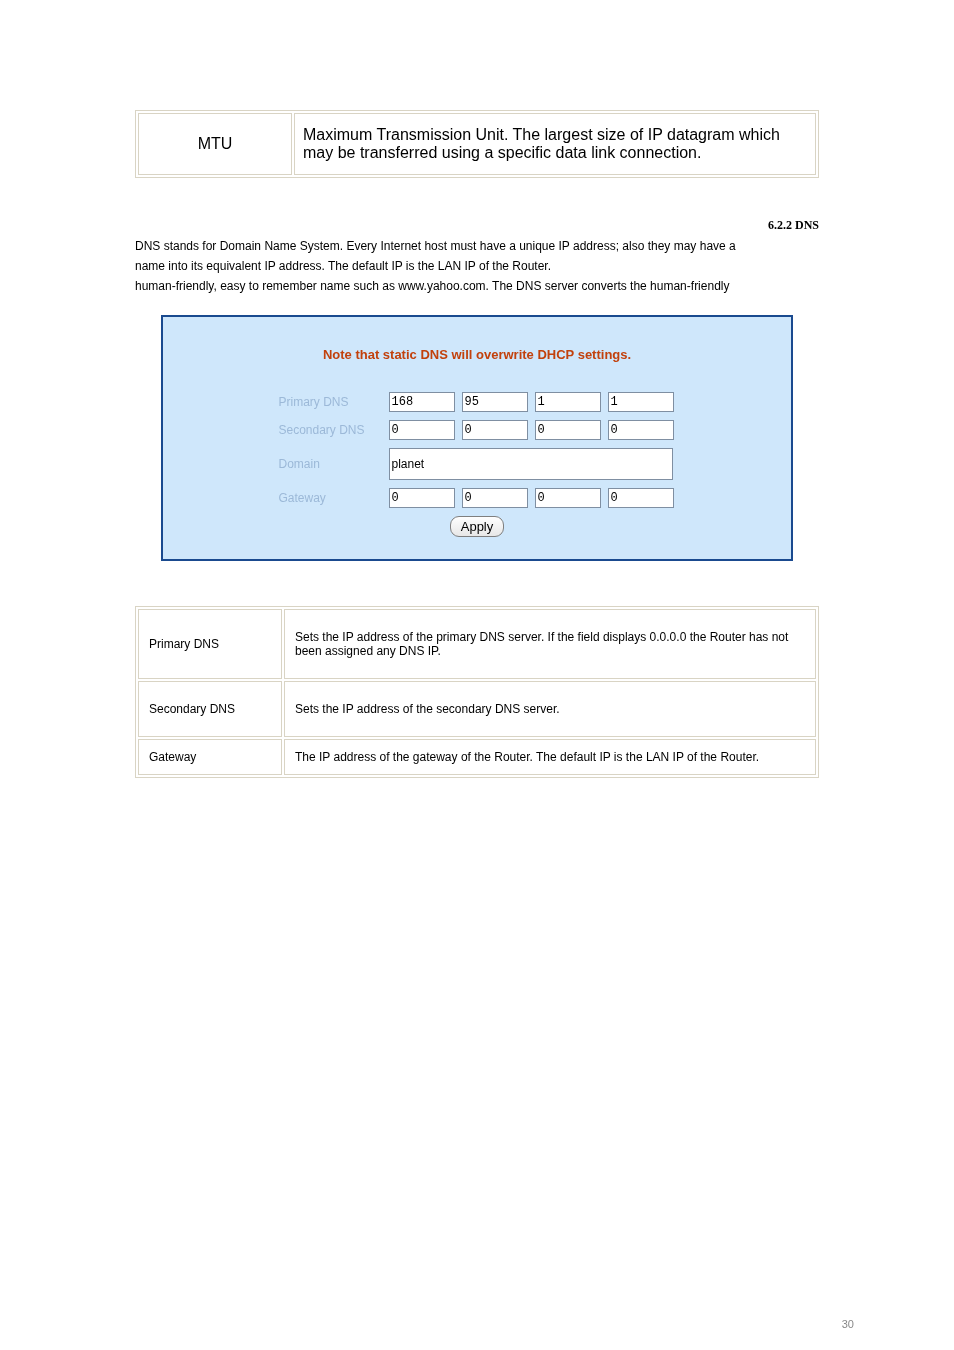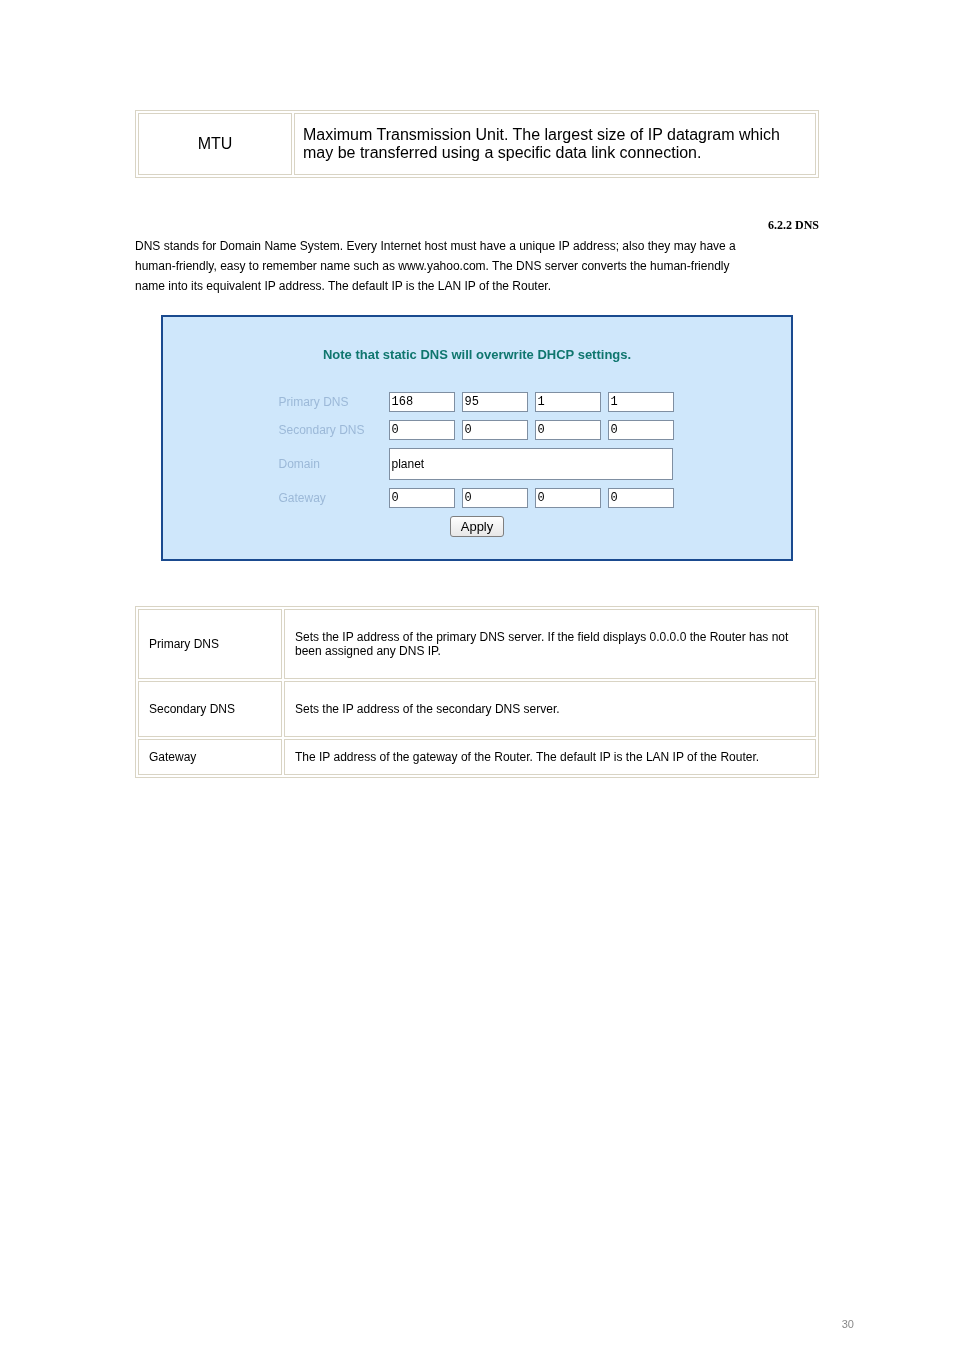--- a/index.html
+++ b/index.html
@@ -46,21 +46,21 @@
     .dns-panel {
       width: 632px;
       margin: 22px auto 0 auto;
       border: 2px solid #1a4a8f;
       background: #cfe7fb;
       padding: 30px 24px 22px 24px;
       box-sizing: border-box;
     }
     .dns-note {
       text-align: center;
-      color: #0f766e;
+      color: #c2410c;
       font-weight: bold;
       font-size: 13px;
       margin-bottom: 30px;
     }
     .dns-grid {
       display: grid;
       grid-template-columns: 105px repeat(4, 68px);
       column-gap: 5px;
       row-gap: 8px;
       justify-content: center;
@@ -90,21 +90,21 @@
       font-family: Arial, Helvetica, sans-serif;
     }
     .apply-row {
       text-align: center;
       margin-top: 8px;
     }
     .apply-btn {
       font-size: 13px;
       padding: 2px 10px;
       border: 1px solid #7f7f7f;
-      border-radius: 3px;
+      border-radius: 9px;
       background: linear-gradient(#fefefe, #e7e7e7);
       cursor: pointer;
     }
     .desc-table {
       width: 100%;
       border-collapse: separate;
       border-spacing: 2px;
       margin-top: 45px;
       border: 1px solid #d9d4c4;
     }
@@ -141,22 +141,22 @@
       <td class="col1">MTU</td>
       <td>Maximum Transmission Unit. The largest size of IP datagram which may be transferred using a specific data link connection.</td>
     </tr>
   </tbody>
     </table>
 
   <div class="section-title">
     <span>6.2.2</span> <span>DNS</span>
   </div>
   <div class="section-sub">DNS stands for Domain Name System. Every Internet host must have a unique IP address; also they may have a</div>
+  <div class="section-sub">name into its equivalent IP address. The default IP is the LAN IP of the Router.</div>
   <div class="section-sub">human-friendly, easy to remember name such as www.yahoo.com. The DNS server converts the human-friendly</div>
-  <div class="section-sub">name into its equivalent IP address. The default IP is the LAN IP of the Router.</div>
 
   <div class="dns-panel">
     <div class="dns-note">Note that static DNS will overwrite DHCP settings.</div>
 
     <div class="dns-grid">
       <div class="dns-label">Primary DNS</div>
       <input class="ip-input" value="168" style="">
       <input class="ip-input" value="95" style="">
       <input class="ip-input" value="1" style="">
       <input class="ip-input" value="1" style="">

